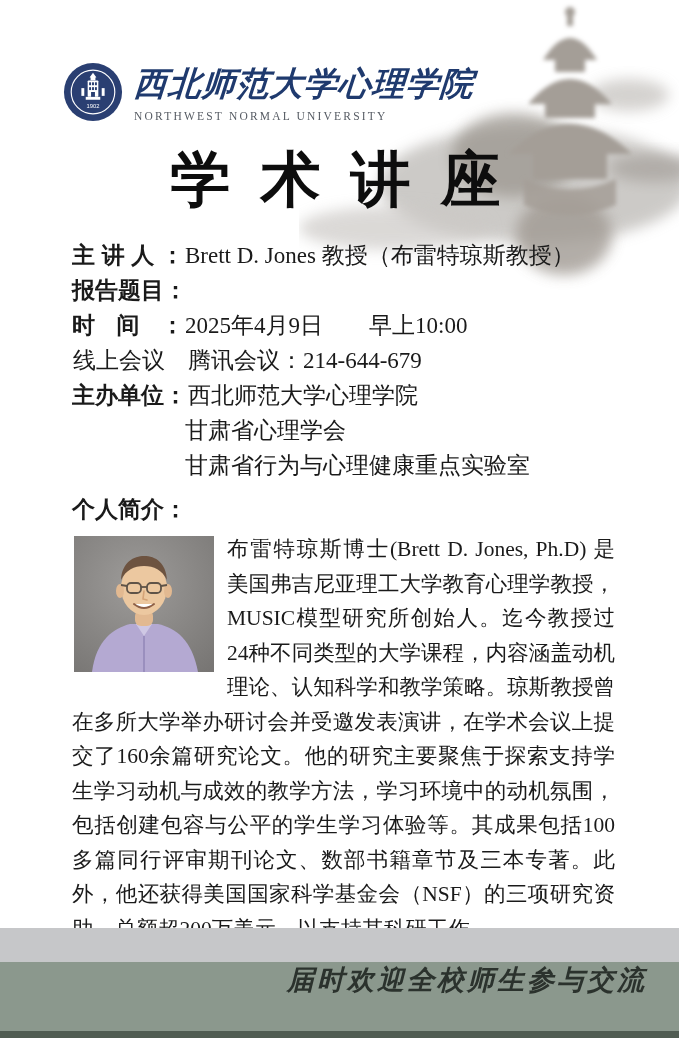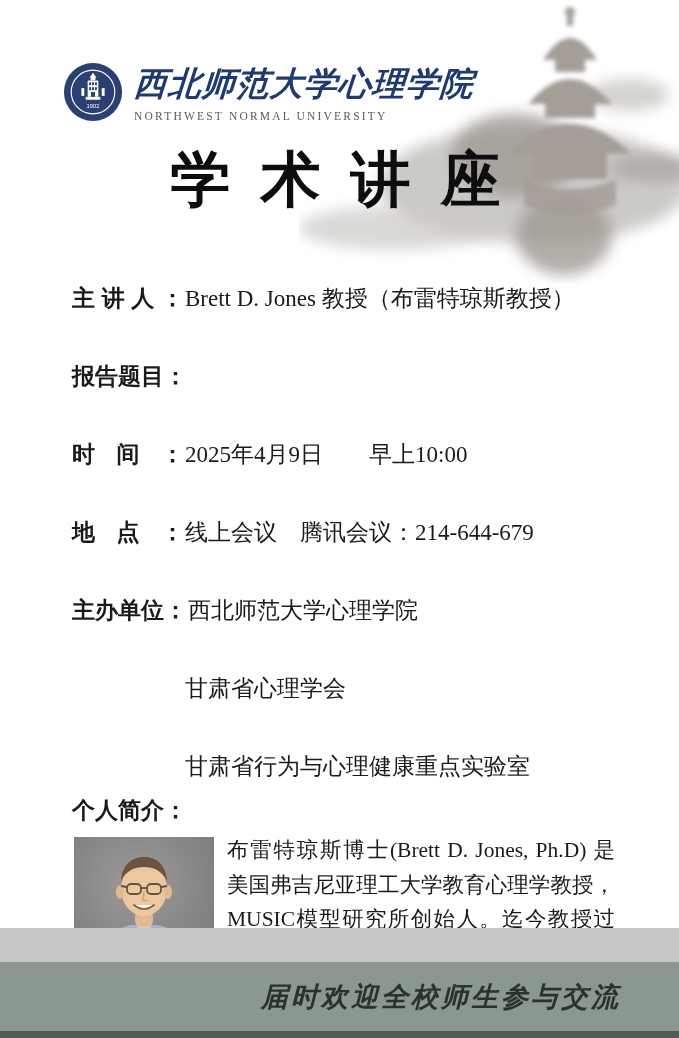--- a/index.html
+++ b/index.html
@@ -66,21 +66,21 @@
     color: #0d0d0d;
     z-index: 2;
   }
 
   
   .content {
     position: absolute;
     top: 238px; left: 72px; right: 64px;
     z-index: 3;
   }
-  .info-row { display: flex; line-height: 35px; margin-top: 43px; }
+  .info-row { display: flex; line-height: 35px; }
   .info-label {
     flex: 0 0 112px;
     font-size: 23px;
     font-weight: 600;
     text-align: justify;
     text-align-last: justify;
     white-space: nowrap;
   }
   .info-value {
     flex: 1;
@@ -113,23 +113,22 @@
     background: #c6c7c9;
     z-index: 5;
   }
   .footer-sage {
     position: absolute;
     left: 0; top: 962px;
     width: 100%; height: 69px;
     background: #8b988d;
     z-index: 5;
     display: flex;
-    align-items: center;
     justify-content: flex-end;
-    padding-right: 58px;
+    padding-right: 32px;
   }
   .footer-text {
     font-size: 27px;
     font-weight: 700;
     letter-spacing: 3px;
     color: #2b322d;
     font-style: italic;
   }
   .footer-dark-line {
     position: absolute;
@@ -212,21 +211,20 @@
       <span class="info-value">Brett D. Jones 教授（布雷特琼斯教授）</span>
     </div>
     <div class="info-row">
       <span class="info-label">报告题目：</span>
     </div>
     <div class="info-row">
       <span class="info-label">时间：</span>
       <span class="info-value">2025年4月9日　　早上10:00</span>
     </div>
     <div class="info-row">
-      <span class="info-label">地点：</span>
       <span class="info-value">线上会议　腾讯会议：214-644-679</span>
     </div>
     <div class="info-row">
       <span class="info-label">主办单位：</span>
       <span class="info-value">西北师范大学心理学院</span>
     </div>
     <div class="info-row">
       <span class="info-label"></span>
       <span class="info-value">甘肃省心理学会</span>
     </div>

